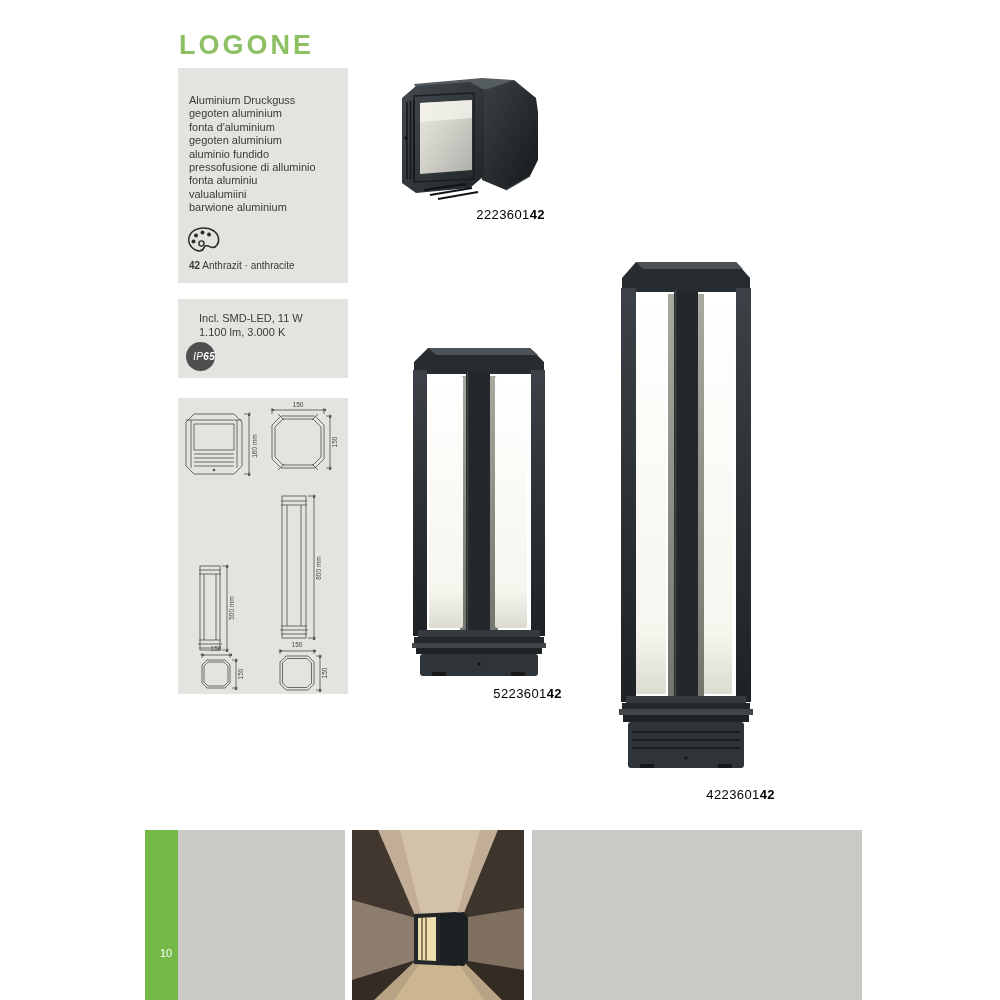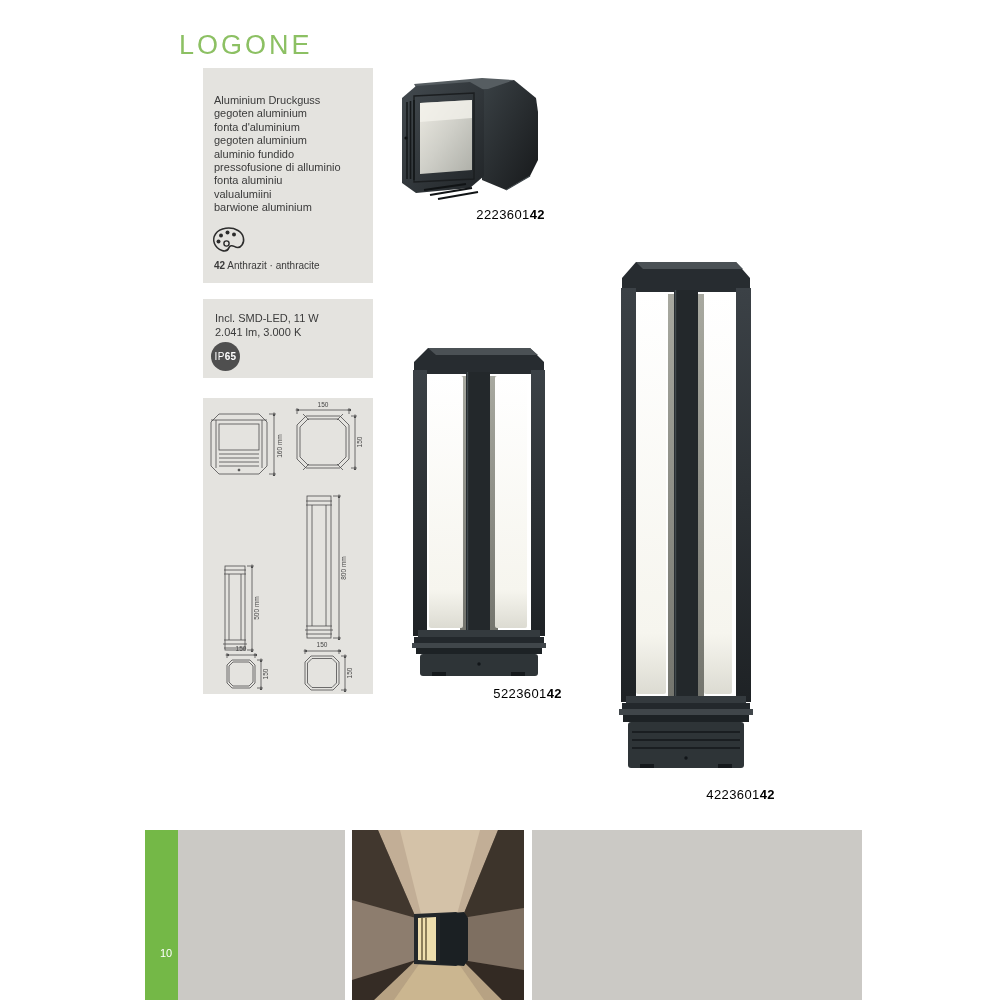--- a/index.html
+++ b/index.html
@@ -1,33 +1,33 @@
 <!DOCTYPE html>
 <html><head>
 <meta charset="utf-8">
 <style>
   html,body{margin:0;padding:0;background:#ffffff;}
   #page{position:relative;width:1000px;height:1000px;background:#ffffff;overflow:hidden;
         font-family:"Liberation Sans", sans-serif;color:#3c3c3c;}
   .abs{position:absolute;}
   
-  #title{left:179px;top:30px;font-size:27px;letter-spacing:3px;color:#8cc063;font-weight:400;}
-  
-  .gbox{background:#e4e3df;left:178px;width:170px;margin-left:25px;}
+  #title{left:179px;top:30px;font-size:27px;letter-spacing:3px;color:#8cc063;font-weight:700;}
+  
+  .gbox{background:#e4e3df;left:178px;width:170px;}
   #box-materials{top:68px;height:215px;}
   #box-led{top:299px;height:79px;}
   #box-drawings{top:398px;height:296px;}
   .mat-lines{position:absolute;left:11px;top:26px;font-size:11px;line-height:13.4px;color:#3a3a3a;}
   #palette{left:8px;top:158px;}
   .finish-line{position:absolute;left:11px;top:192px;font-size:10px;color:#3a3a3a;}
   .finish-line b{font-weight:bold;}
-  .led-lines{position:absolute;left:12px;top:12px;font-size:11px;line-height:14px;color:#3a3a3a;}
+  .led-lines{position:absolute;left:21px;top:12px;font-size:11px;line-height:14px;color:#3a3a3a;}
   #ip-badge{position:absolute;left:8px;top:43px;width:29px;height:29px;border-radius:50%;
             background:#4f4f4f;color:#ffffff;font-size:10px;display:flex;align-items:center;
-            justify-content:center;letter-spacing:.3px;}
+            justify-content:flex-end;letter-spacing:.3px;font-style:italic;}
   #ip-badge b{font-weight:bold;}
   
   .pcode{font-size:13px;color:#000000;letter-spacing:.4px;text-align:right;width:120px;}
   .pcode b{font-weight:bold;}
   
   #green-bar{left:145px;top:830px;width:33px;height:170px;background:#74b847;}
   #page-num{left:145px;top:947px;width:42px;text-align:center;color:#ffffff;font-size:11px;}
   .gray-photo{background:#cbc9c5;top:830px;height:170px;}
   #gray-left{left:178px;width:167px;}
   #gray-right{left:532px;width:330px;}
@@ -60,21 +60,21 @@
       <circle cx="23" cy="8.5" r="2" fill="#2c2c2c"></circle>
       <circle cx="7.5" cy="15.5" r="2" fill="#2c2c2c"></circle>
       <circle cx="15.5" cy="17.5" r="2.6" fill="none" stroke="#2c2c2c" stroke-width="1.4"></circle>
     </svg>
     <div class="finish-line"><b>42</b><span> Anthrazit · anthracite</span></div>
   </div>
 
   <div class="abs gbox" id="box-led">
     <div class="led-lines">
       <div>Incl. SMD-LED, 11 W</div>
-      <div>2.041 lm, 3.000 K</div>
+      <div>1.100 lm, 3.000 K</div>
     </div>
     <div id="ip-badge">
         <span>IP</span>
         <b>65</b>
       </div>
   </div>
 
   <div class="abs gbox" id="box-drawings">
     <svg width="170" height="296" viewBox="0 0 170 296">
       <defs>

